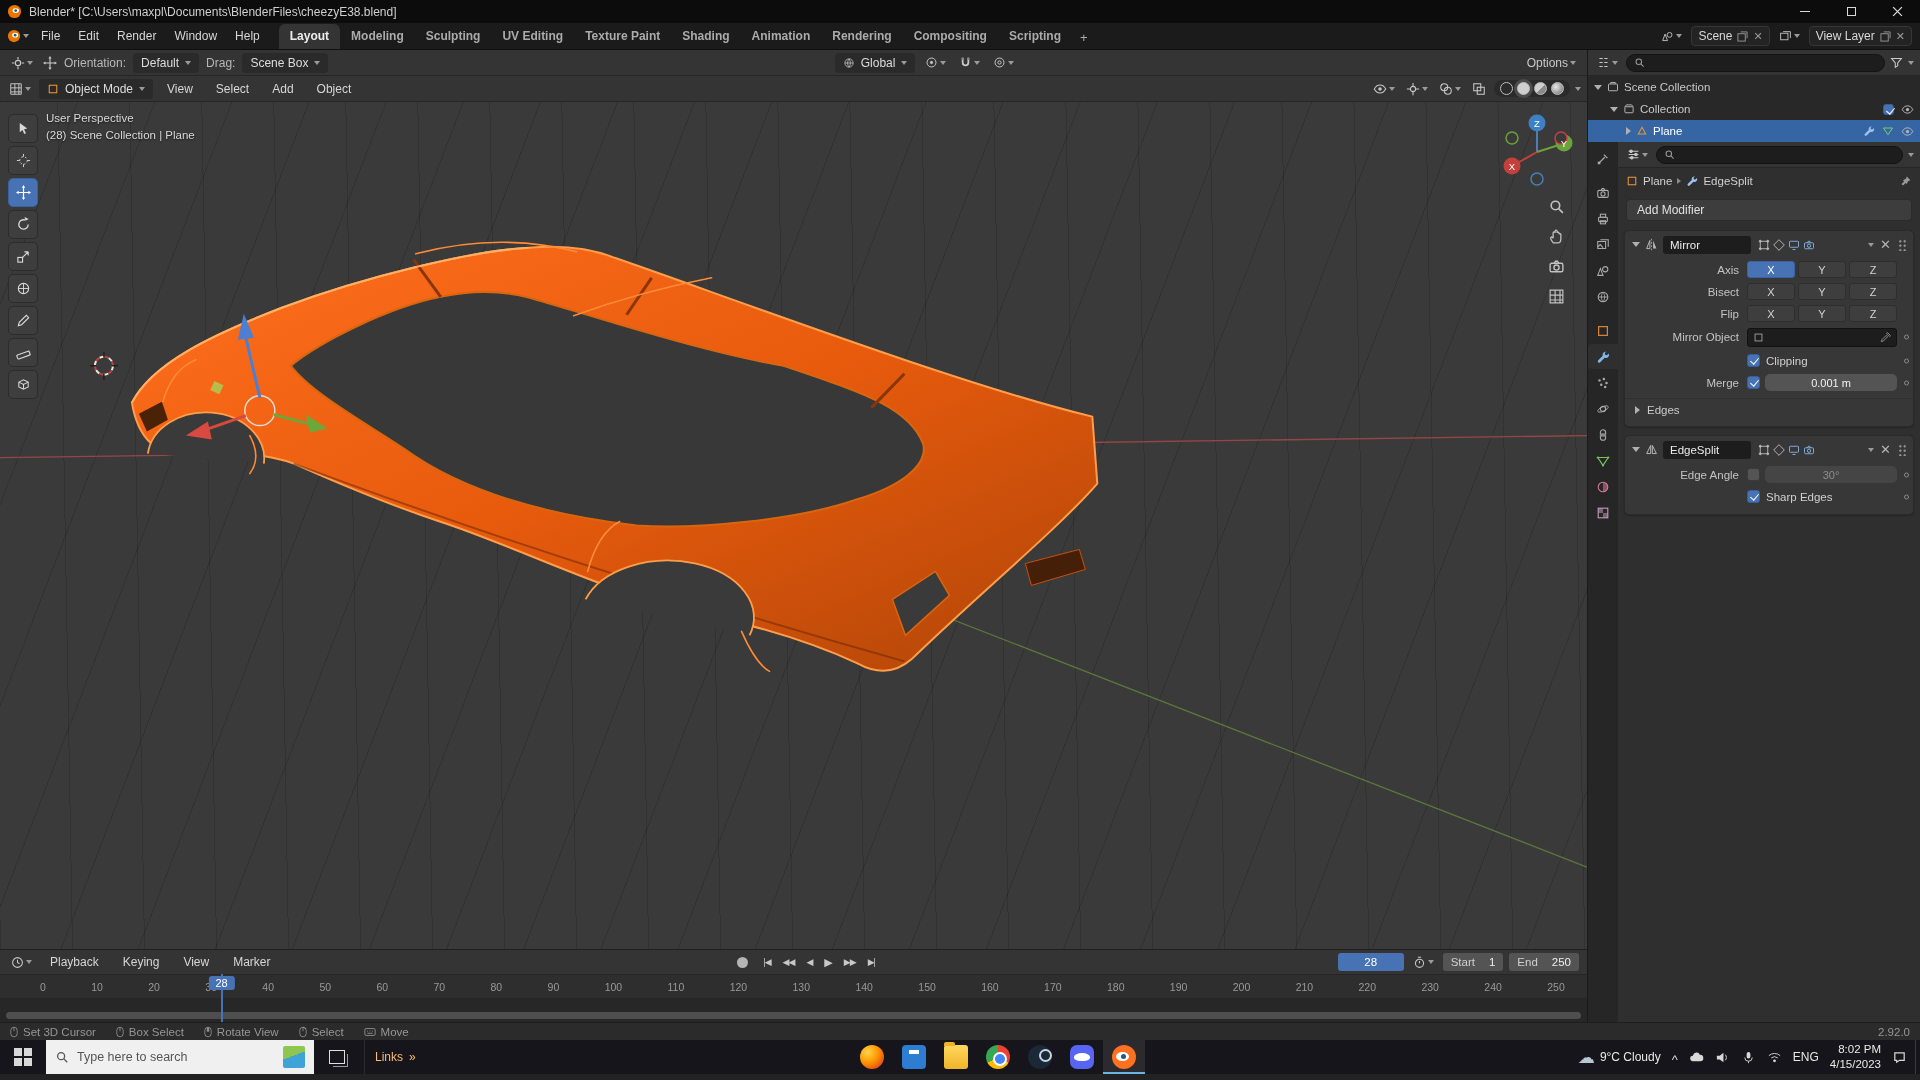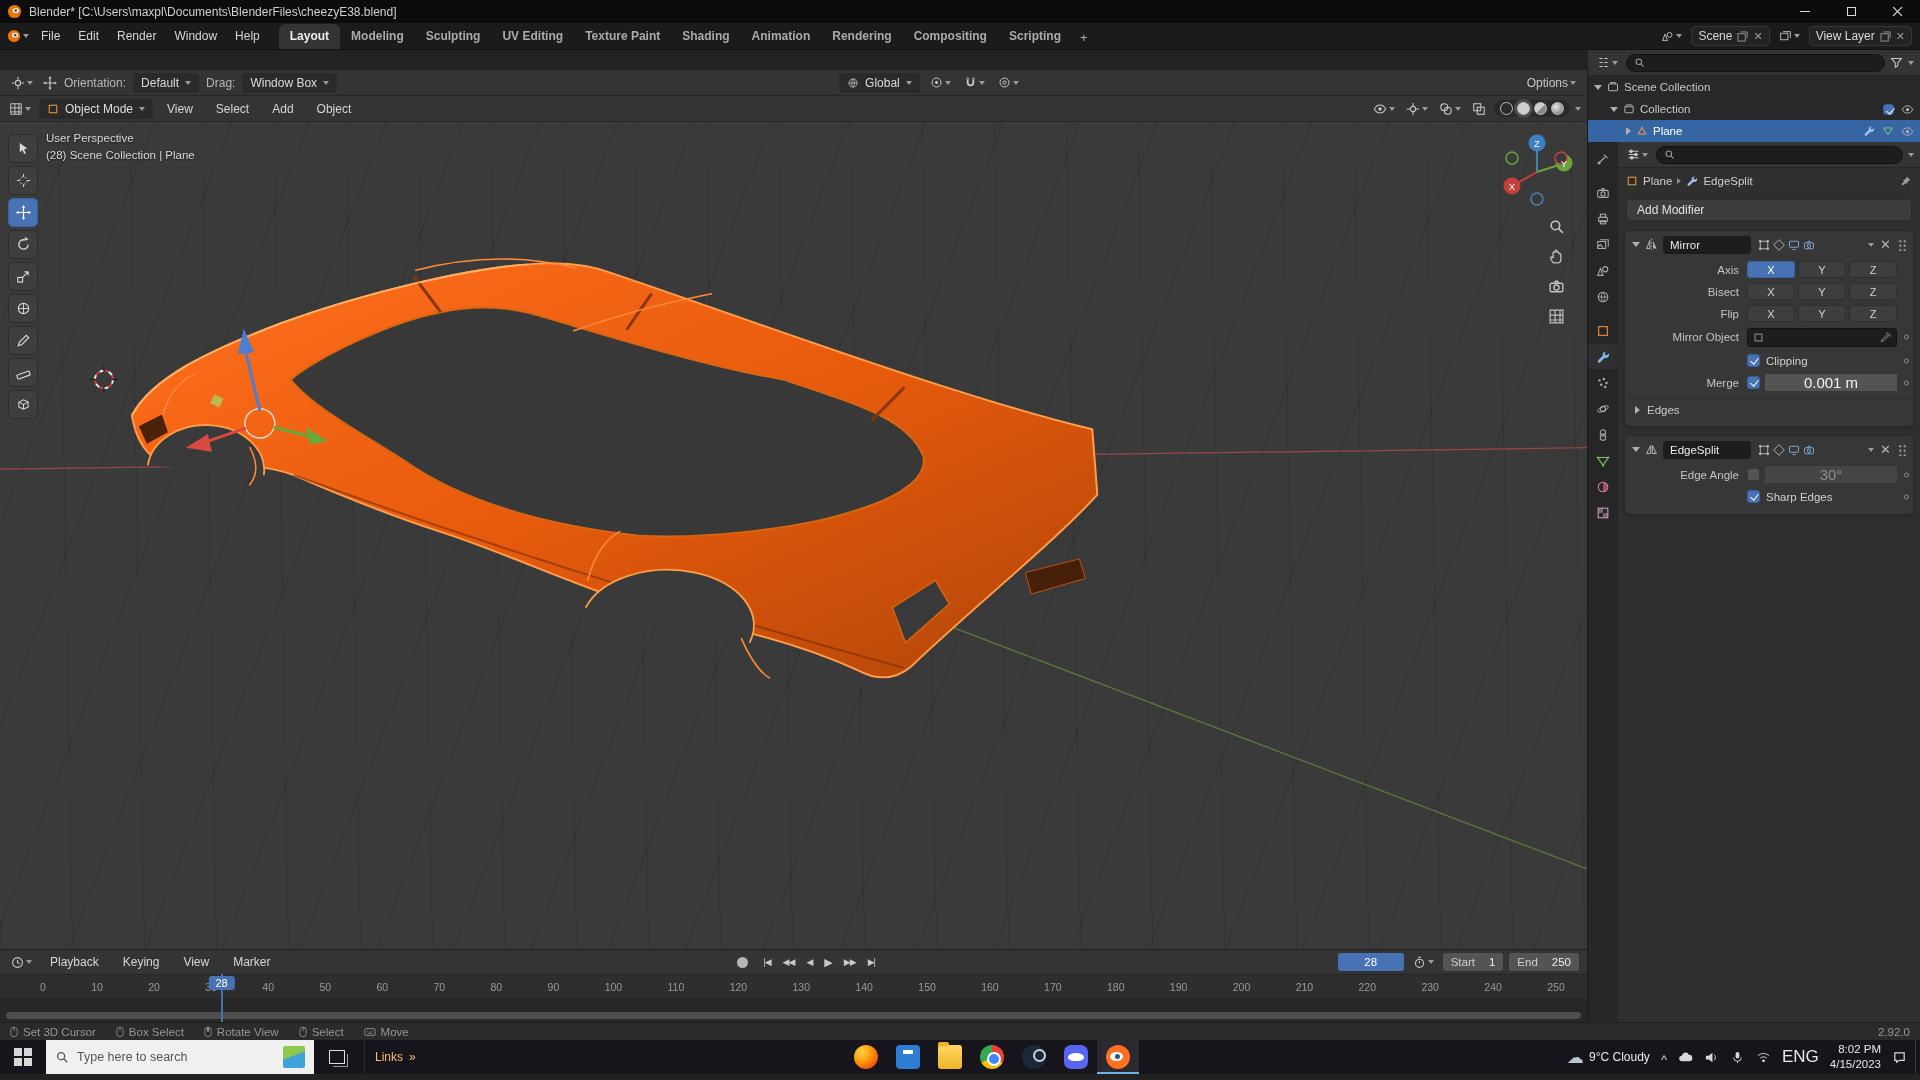--- a/index.html
+++ b/index.html
@@ -29,21 +29,21 @@
   .tabs { display:flex; align-items:flex-end; height:100%; margin-left:10px; }
   .tab { padding:5px 11px 6px; border-radius:6px 6px 0 0; color:#ababab; white-space:nowrap;font-weight:bold;}
   .tab.active { background:#343434; color:#ededed; }
   .tab-plus { padding:4px 8px; color:#ababab; font-size:13px;}
   .topbar-right { margin-left:auto; display:flex; align-items:center; gap:6px; }
   .selector { display:flex; align-items:center; gap:5px; background:#232323; border:1px solid #363636; border-radius:4px; height:20px; padding:0 6px; color:#d8d8d8;}
   .sel-x { color:#9a9a9a; font-size:11px; }
 
   
   .main { display:flex; height:972px; flex:none; }
-  .left-col { flex:1; display:flex; flex-direction:column; min-width:0; border-right:1px solid #1a1a1a;margin-top:20px;}
+  .left-col { flex:1; display:flex; flex-direction:column; min-width:0; border-right:1px solid #1a1a1a;}
   .right-col { width:332px; flex:none; display:flex; flex-direction:column; background:#2f2f2f;}
 
   
   .tool-header { height:26px; background:#343434; border-bottom:1px solid #262626; display:flex; align-items:center; gap:7px; padding:0 8px; flex:none;}
   .hdr-label { color:#b8b8b8; }
   .hdr-field { background:#2a2a2a; border-radius:4px; height:20px; display:flex; align-items:center; gap:6px; padding:0 8px; color:#dcdcdc;}
   .spacer { flex:1; }
   .ico-btn { display:flex; align-items:center; gap:2px; padding:2px 3px; border-radius:3px; color:#c8c8c8;}
 
   
@@ -113,21 +113,21 @@
   .grip { width:9px; height:13px; background-image:radial-gradient(#9a9a9a 1px, transparent 1.3px); background-size:4.5px 4.5px; background-position:1px 1px;}
   .x-close { color:#b5b5b5; font-size:13px; line-height:1;}
   .props-row { display:flex; align-items:center; height:21px; padding:0 16px 0 8px; position:relative; margin:1px 0; font-size:11.5px;}
   .props-label { width:106px; text-align:right; margin-right:8px; color:#c3c3c3; flex:none;}
   .seg { display:flex; gap:3px; flex:1; }
   .seg-btn { flex:1; height:17px; background:#3e3e3e; border:1px solid #2e2e2e; border-radius:3px; display:flex; align-items:center; justify-content:center; color:#d2d2d2; font-size:11px;}
   .seg-btn.active { background:#4772b3; border-color:#3a62a0; color:#fff;}
   .cb { width:13px; height:13px; border-radius:3px; background:#545454; border:1px solid #3a3a3a; position:relative; flex:none;}
   .cb.checked { background:#4772b3; border-color:#375e9c;}
   .cb.checked::after { content:""; position:absolute; left:3.5px; top:1px; width:4px; height:7px; border:solid #fff; border-width:0 1.6px 1.6px 0; transform:rotate(40deg);}
-  .num-field { flex:1; height:17px; background:#545454; border-radius:0; display:flex; align-items:center; justify-content:center; color:#f2f2f2; font-size:15px;}
+  .num-field { flex:1; height:17px; background:#545454; border-radius:5px; display:flex; align-items:center; justify-content:center; color:#f2f2f2; font-size:11px;}
   .num-field.disabled { background:#454545; color:#8d8d8d;}
   .obj-field { flex:1; height:19px; background:#1d1d1d; border:1px solid #121212; border-radius:3px; display:flex; align-items:center; gap:5px; padding:0 5px; color:#9a9a9a;}
   .dec-dot { position:absolute; right:4px; top:50%; transform:translateY(-50%); width:5px; height:5px; border:1px solid #8a8a8a; border-radius:50%;}
   .subpanel { height:22px; display:flex; align-items:center; gap:7px; padding:0 10px; border-top:1px solid #2f2f2f; margin-top:5px; color:#cacaca; font-size:11.5px;}
 
   
   .statusbar { height:18px; background:#2b2b2b; border-top:1px solid #1e1e1e; display:flex; align-items:center; gap:20px; padding:0 10px; color:#969696; font-size:11.5px; flex:none;}
   .hint { display:flex; align-items:center; gap:5px; }
   .sb-version { margin-left:auto; }
 
@@ -287,21 +287,21 @@
               <path d="M8 0l1.8 2.8H6.2zM8 16l1.8-2.8H6.2zM0 8l2.8-1.8v3.6zM16 8l-2.8-1.8v3.6z" fill="#c8c8c8"></path>
             </svg>
           </span>
         <span class="hdr-label">Orientation:</span>
         <span class="hdr-field">
           <span>Default</span>
           <span class="chev"></span>
         </span>
         <span class="hdr-label">Drag:</span>
         <span class="hdr-field">
-          <span>Window Box</span>
+          <span>Scene Box</span>
           <span class="chev"></span>
         </span>
         <span class="spacer"></span>
         <span class="hdr-field">
           <span class="ico">
               <svg width="12" height="12" viewBox="0 0 16 16" fill="none" stroke="#c8c8c8">
                 <circle cx="8" cy="8" r="5.5"></circle>
                 <path d="M2.5 8h11M8 2.5c2.5 3 2.5 8 0 11M8 2.5c-2.5 3-2.5 8 0 11"></path>
               </svg>
             </span>
@@ -1222,21 +1222,21 @@
             <rect x="6" y="2" width="4" height="7" rx="2" fill="currentColor"></rect>
             <path d="M4 8a4 4 0 0 0 8 0M8 12v2" stroke="currentColor" fill="none"></path>
           </svg>
         </span>
       <span class="ico tray-ico">
           <svg width="15" height="15" viewBox="0 0 16 16">
             <path d="M2 6a9 9 0 0 1 12 0M4.5 8.5a5.5 5.5 0 0 1 7 0" stroke="currentColor" fill="none"></path>
             <circle cx="8" cy="11.5" r="1.5" fill="currentColor"></circle>
           </svg>
         </span>
-      <span style="font-size:17px;">ENG</span>
+      <span style="font-size:12px;">ENG</span>
       <span class="clock">
         <div>8:02 PM</div>
         <div>4/15/2023</div>
       </span>
       <span class="ico tray-ico">
           <svg width="15" height="15" viewBox="0 0 16 16" fill="none" stroke="currentColor" stroke-width="1.3">
             <path d="M3 3h10v8H8l-3 2v-2H3z"></path>
           </svg>
         </span>
     </div>

